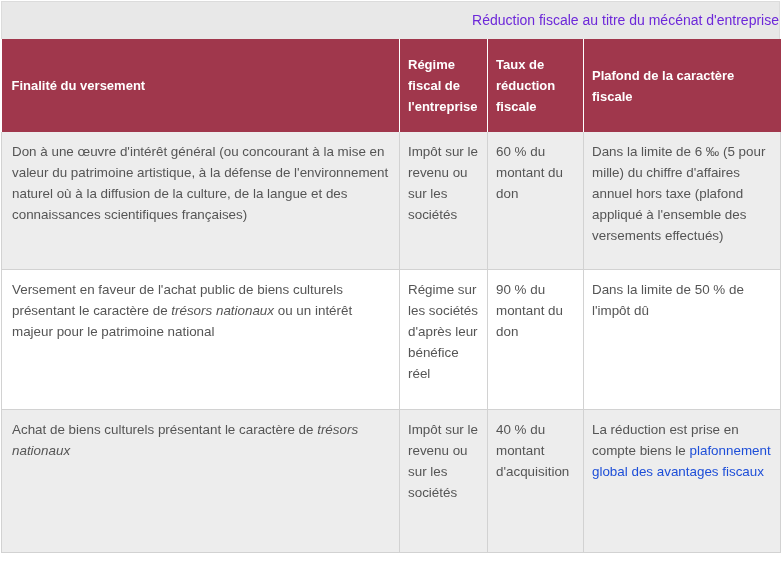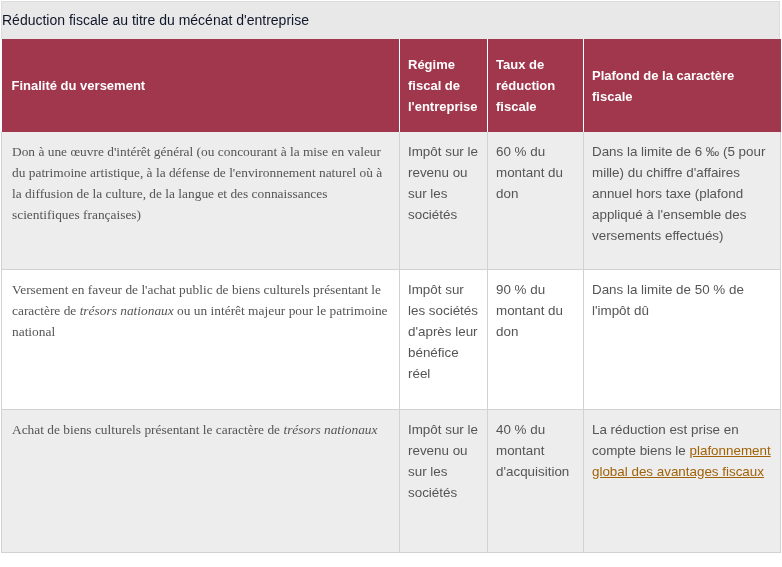--- a/index.html
+++ b/index.html
@@ -1,42 +1,42 @@
 <!DOCTYPE html>
 <html><head>
 <meta charset="utf-8">
 <style>
   html, body { margin: 0; padding: 0; background: #ffffff; }
   body { width: 782px; height: 567px; overflow: hidden; font-family: "Liberation Sans", sans-serif; }
   .wrap { position: absolute; left: 1px; top: 1px; width: 779px; }
   .caption {
-    height: 37px; line-height: 37px; background: #e8e8e8; color: #0f172a;
-    text-align: left; font-size: 14px; border: 1px solid #dcdcdc; border-bottom: none;
+    height: 37px; line-height: 37px; background: #e8e8e8; color: #6d28d9;
+    text-align: right; font-size: 14px; border: 1px solid #dcdcdc; border-bottom: none;
   }
   table { border-collapse: collapse; width: 779px; table-layout: fixed; }
   th {
     background: #a0374c; color: #ffffff; font-weight: bold; font-size: 13px;
     text-align: left; vertical-align: middle; padding: 0 8px; line-height: 21px;
     height: 93px; border-left: 1px solid #ffffff; box-sizing: border-box;
   }
   th:first-child { border-left: none; padding-left: 10px; }
   td {
     color: #555555; font-size: 13.4px; line-height: 21px; vertical-align: top;
     padding: 9px 8px 8px 8px; border-left: 1px solid #d2d2d2; border-bottom: 1px solid #d2d2d2;
     box-sizing: border-box;
   }
-  td:first-child { border-left: 1px solid #d2d2d2; padding-left: 10px; font-family: Liberation Serif, serif; }
+  td:first-child { border-left: 1px solid #d2d2d2; padding-left: 10px; }
   td:last-child { border-right: 1px solid #d2d2d2; }
   tr.shade td { background: #ededed; }
   tr.plain td { background: #ffffff; }
   .r1 td { height: 137px; }
   .r2 td { height: 140px; }
   .r3 td { height: 143px; }
   em { font-style: italic; }
-  a { color: #a16207; text-decoration: underline; }
+  a { color: #1d4ed8; }
 </style>
 </head>
 <body>
 
 <div class="wrap">
   <div class="caption">Réduction fiscale au titre du mécénat d'entreprise</div>
   <table>
     <colgroup>
       <col style="width:398px">
       <col style="width:88px">
@@ -53,21 +53,21 @@
     </thead>
     <tbody>
       <tr class="shade r1">
         <td>Don à une œuvre d'intérêt général (ou concourant à la mise en valeur du patrimoine artistique, à la défense de l'environnement naturel où à la diffusion de la culture, de la langue et des connaissances scientifiques françaises)</td>
         <td>Impôt sur le revenu ou sur les sociétés</td>
         <td>60 % du montant du don</td>
         <td>Dans la limite de 6 ‰ (5 pour mille) du chiffre d'affaires annuel hors taxe (plafond appliqué à l'ensemble des versements effectués)</td>
       </tr>
       <tr class="plain r2">
         <td><span>Versement en faveur de l'achat public de biens culturels présentant le caractère de </span><em>trésors nationaux</em><span> ou un intérêt majeur pour le patrimoine national</span></td>
-        <td>Impôt sur les sociétés d'après leur bénéfice réel</td>
+        <td>Régime sur les sociétés d'après leur bénéfice réel</td>
         <td>90 % du montant du don</td>
         <td>Dans la limite de 50 % de l'impôt dû</td>
       </tr>
       <tr class="shade r3">
         <td><span>Achat de biens culturels présentant le caractère de </span><em>trésors nationaux</em></td>
         <td>Impôt sur le revenu ou sur les sociétés</td>
         <td>40 % du montant d'acquisition</td>
         <td><span>La réduction est prise en compte biens le </span><a>plafonnement global des avantages fiscaux</a></td>
       </tr>
     </tbody>

